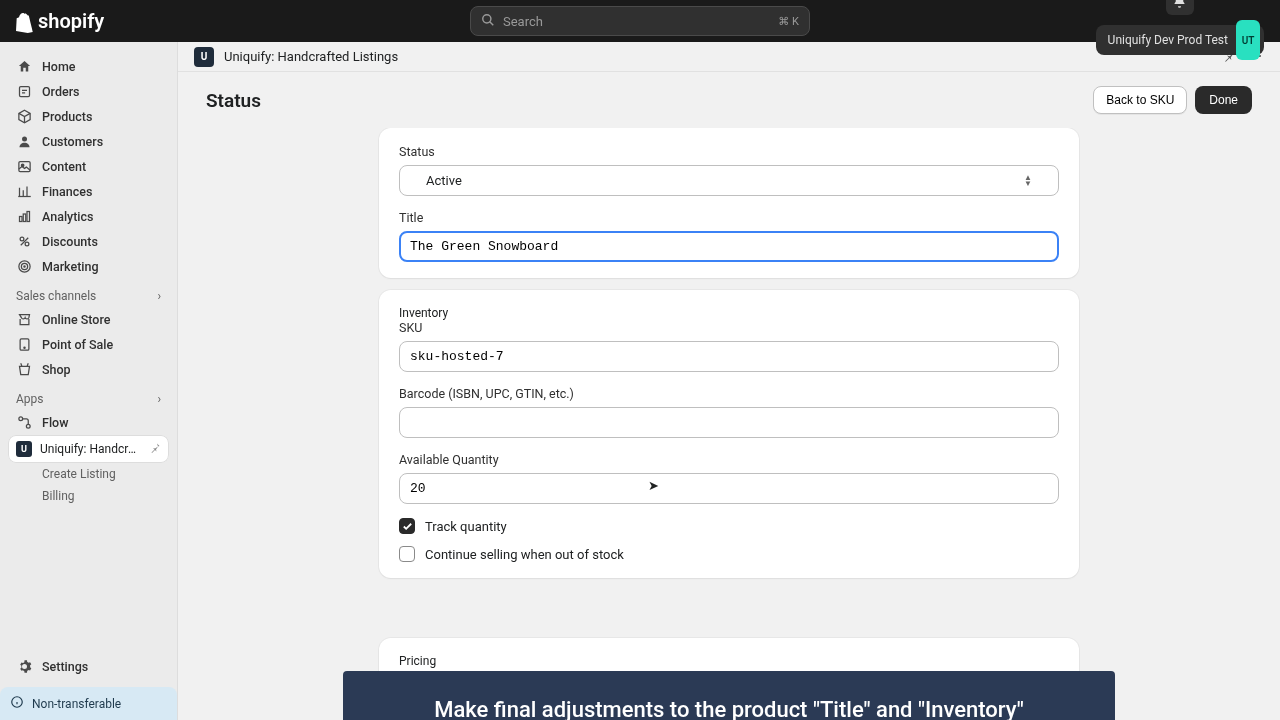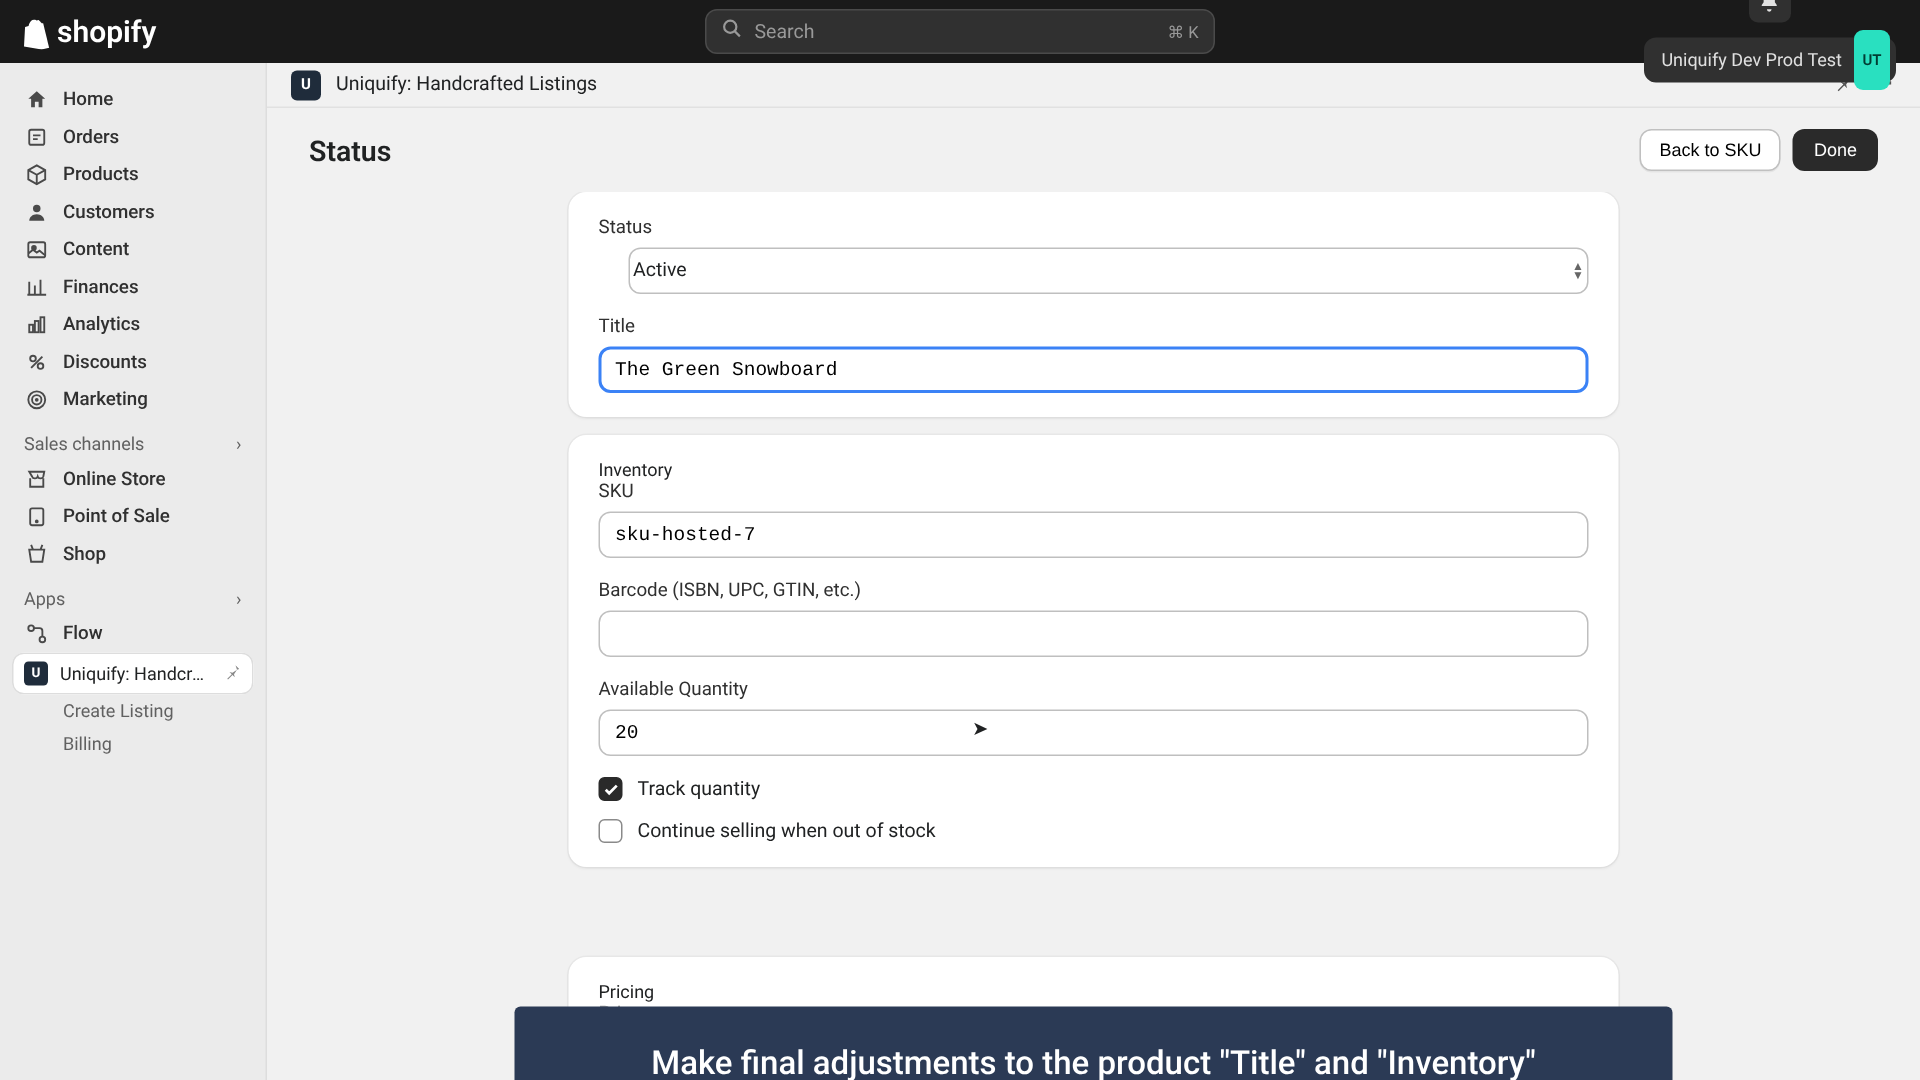--- a/index.html
+++ b/index.html
@@ -37,21 +37,21 @@
 .page-title { font-size: 19px; font-weight: 600; }
 .page-actions { margin-left: auto; display: flex; gap: 8px; }
 .btn-secondary { background: #fff; border: 1px solid #c0c0c0; border-radius: 8px; padding: 6px 12px; font-size: 12px; cursor: pointer; box-shadow: 0 1px 0 rgba(0,0,0,0.05); }
 .btn-primary { background: #2a2a2a; color: #fff; border: none; border-radius: 8px; padding: 6px 14px; font-size: 12px; cursor: pointer; }
 
 .content { flex: 1; overflow: auto; padding: 0 0 40px; position: relative; }
 .card { background: #fff; border-radius: 12px; margin: 12px auto; width: 700px; padding: 16px 20px; box-shadow: 0 0 0 1px rgba(0,0,0,0.04), 0 1px 2px rgba(0,0,0,0.05); }
 .card.first { margin-top: 0; }
 .label { font-size: 12.5px; color: #303030; margin-bottom: 6px; display: block; }
 .section-title { font-size: 12px; font-weight: 400; }
-.select { border: 1px solid #bfbfbf; border-radius: 8px; padding: 7px 2px; display: flex; align-items: center; justify-content: space-between; background: #fff; font-size: 13px; margin-left: 20px; }
+.select { border: 1px solid #bfbfbf; border-radius: 8px; padding: 7px 26px; display: flex; align-items: center; justify-content: space-between; background: #fff; font-size: 13px; }
 .input { width: 100%; border: 1px solid #bfbfbf; border-radius: 8px; padding: 7px 10px; font-size: 13px; background: #fff; font-family: Liberation Mono, monospace; }
 .input.focused { border: 2px solid #3b82f6; outline: none; padding: 6px 9px; }
 .input.readonly { color: #8a8a8a; }
 .field { margin-bottom: 14px; }
 .field:last-child { margin-bottom: 0; }
 .checkbox-row { display: flex; align-items: center; gap: 10px; font-size: 13px; margin-bottom: 12px; }
 .checkbox { width: 16px; height: 16px; border: 1px solid #8a8a8a; border-radius: 4px; display: flex; align-items: center; justify-content: center; background: #fff; }
 .checkbox.checked { background: #2a2a2a; border-color: #2a2a2a; color: #fff; }
 
 .banner { position: absolute; left: 50%; transform: translateX(-50%); top: 543px; width: 772px; background: #2b3a55; color: #fff; padding: 26px 20px; border-radius: 4px; text-align: center; font-size: 22px; font-weight: 500; z-index: 10; }
@@ -229,20 +229,38 @@
     <div class="app-active">
       <div class="app-icn">U</div>
       <span style="flex:1; white-space:nowrap; overflow:hidden; text-overflow:ellipsis;">Uniquify: Handcrafte...</span>
       <span class="pin"><svg width="12" height="12" viewBox="0 0 24 24" fill="#888">
             <path d="M16 3l5 5-3 1-4 6 1 4-3-3-6 6-1-1 6-6-3-3 4 1 6-4z"></path>
           </svg></span>
     </div>
     <div class="nav-sub">Create Listing</div>
     <div class="nav-sub">Billing</div>
 
+    <div class="sidebar-bottom">
+      <div class="nav-item">
+          <span class="icon">
+            <svg width="15" height="15" viewBox="0 0 24 24" fill="#4a4a4a">
+              <path d="M12 8a4 4 0 1 0 0 8 4 4 0 0 0 0-8zm9 4a9 9 0 0 1-.1 1.3l2 1.6-2 3.4-2.4-.8a7 7 0 0 1-2.2 1.3L16 22h-4l-.3-2.6a7 7 0 0 1-2.2-1.3l-2.4.8-2-3.4 2-1.6A9 9 0 0 1 7 12c0-.4 0-.9.1-1.3l-2-1.6 2-3.4 2.4.8A7 7 0 0 1 11.7 5L12 2h4l.3 2.6a7 7 0 0 1 2.2 1.3l2.4-.8 2 3.4-2 1.6c.1.4.1.9.1 1.3z"></path>
+            </svg>
+          </span>
+          <span>Settings</span>
+        </div>
+      <div class="badge-bottom">
+        <span><svg width="14" height="14" viewBox="0 0 24 24" fill="none" stroke="#1f3a4d" stroke-width="2">
+              <circle cx="12" cy="12" r="9"></circle>
+              <line x1="12" y1="8" x2="12" y2="8"></line>
+              <line x1="12" y1="12" x2="12" y2="16"></line>
+            </svg></span>
+        <span>Non-transferable</span>
+      </div>
+    </div>
   </div>
 
   <div class="main">
     <div class="main-header">
       <div class="app-icn2">U</div>
       <span>Uniquify: Handcrafted Listings</span>
       <div class="main-header-actions">
         <span><svg width="15" height="15" viewBox="0 0 24 24" fill="#555">
               <path d="M16 3l5 5-3 1-4 6 1 4-3-3-6 6-1-1 6-6-3-3 4 1 6-4z"></path>
             </svg></span>

